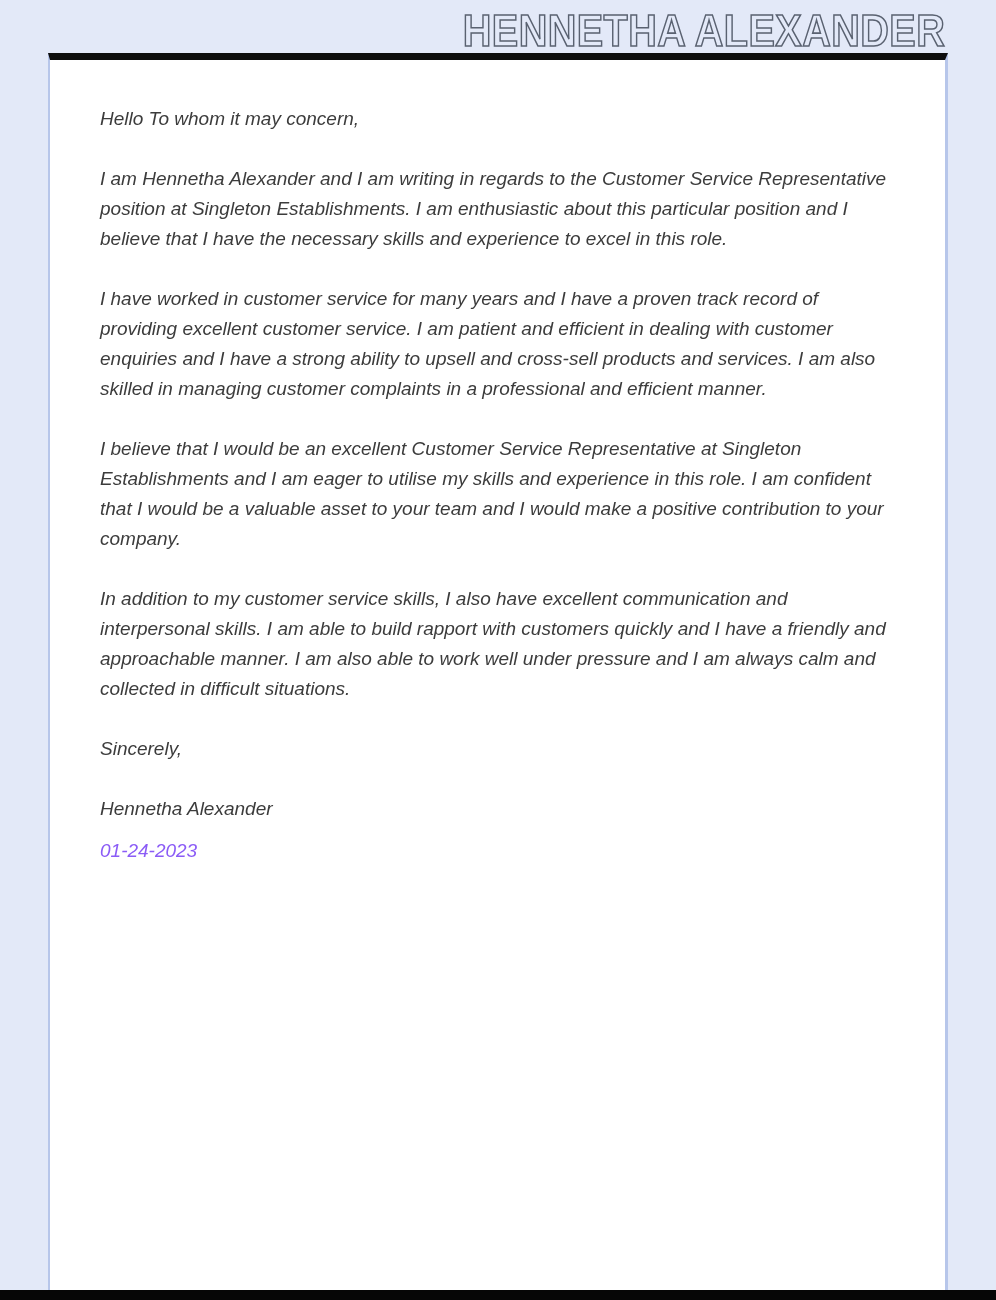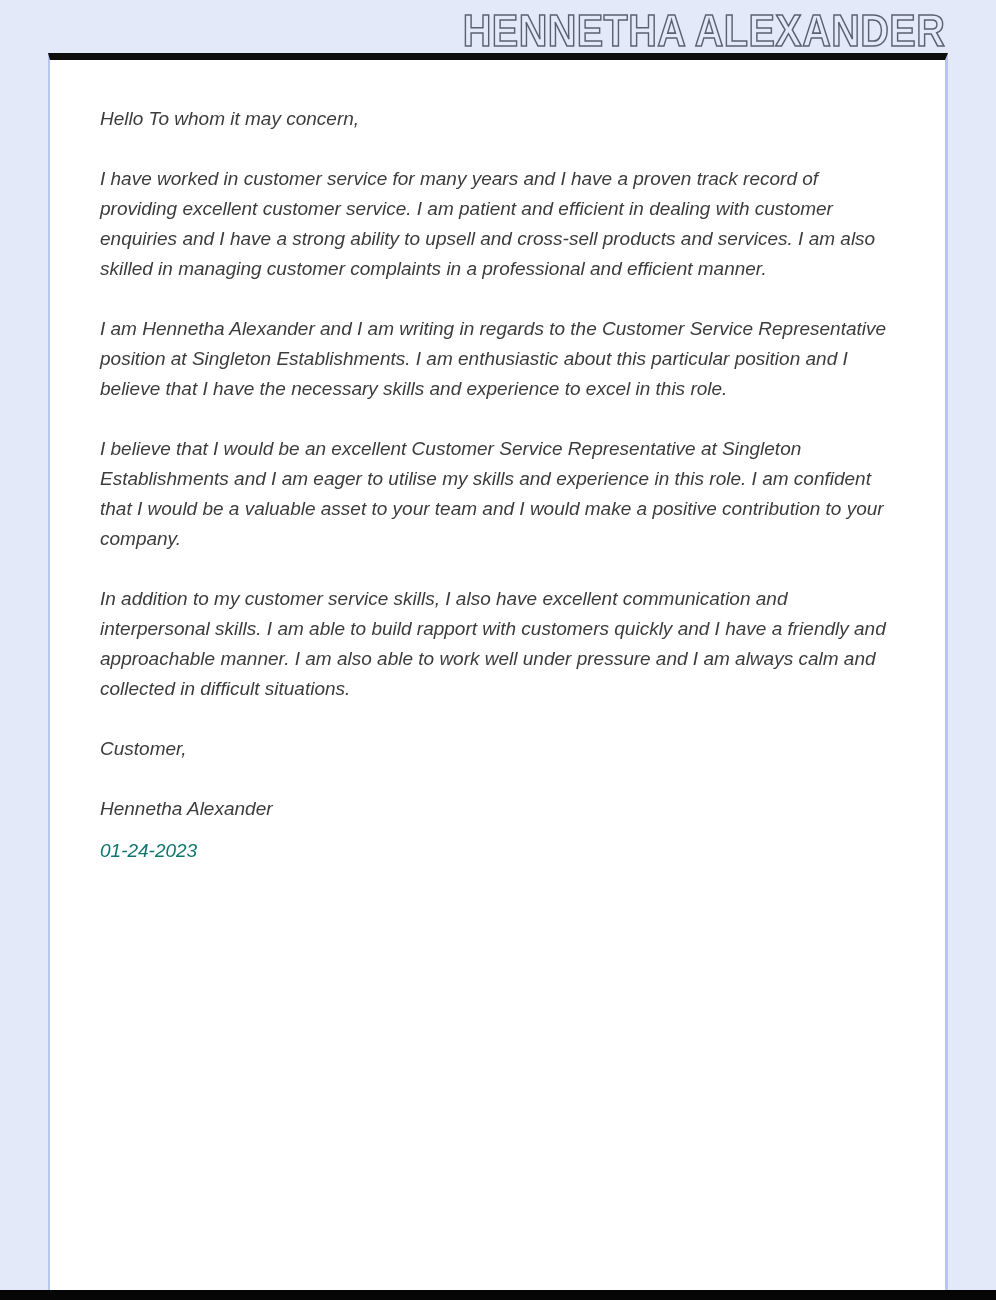--- a/index.html
+++ b/index.html
@@ -51,21 +51,21 @@
     font-size: 19px;
     line-height: 30px;
   }
 
   .letter-content p {
     margin-bottom: 30px;
   }
 
   .letter-content p.date-line {
     margin-top: -18px;
-    color: #0f766e;
+    color: #8b5cf6;
   }
 
   .footer-brand {
     position: absolute;
     right: 6px;
     bottom: 5px;
     font-size: 15px;
     color: #3b3b3b;
     text-align: right;
   }
@@ -81,30 +81,30 @@
 </style>
 </head>
 <body>
 
 <div class="header-title">HENNETHA ALEXANDER</div>
 
 <div class="document">
   <div class="letter-content">
     <p>Hello To whom it may concern,</p>
 
+    <p>I am Hennetha Alexander and I am writing in regards to the Customer Service Representative position at Singleton Establishments. I am enthusiastic about this particular position and I believe that I have the necessary skills and experience to excel in this role.</p>
+
     <p>I have worked in customer service for many years and I have a proven track record of providing excellent customer service. I am patient and efficient in dealing with customer enquiries and I have a strong ability to upsell and cross-sell products and services. I am also skilled in managing customer complaints in a professional and efficient manner.</p>
-
-    <p>I am Hennetha Alexander and I am writing in regards to the Customer Service Representative position at Singleton Establishments. I am enthusiastic about this particular position and I believe that I have the necessary skills and experience to excel in this role.</p>
 
     <p>I believe that I would be an excellent Customer Service Representative at Singleton Establishments and I am eager to utilise my skills and experience in this role. I am confident that I would be a valuable asset to your team and I would make a positive contribution to your company.</p>
 
     <p>In addition to my customer service skills, I also have excellent communication and interpersonal skills. I am able to build rapport with customers quickly and I have a friendly and approachable manner. I am also able to work well under pressure and I am always calm and collected in difficult situations.</p>
 
 
-    <p>Customer,</p>
+    <p>Sincerely,</p>
 
     <p>Hennetha Alexander</p>
 
     <p class="date-line">01-24-2023</p>
   </div>
 
   <div class="footer-brand">Lazyapply.com</div>
 </div>
 
 <div class="bottom-bar"></div>

